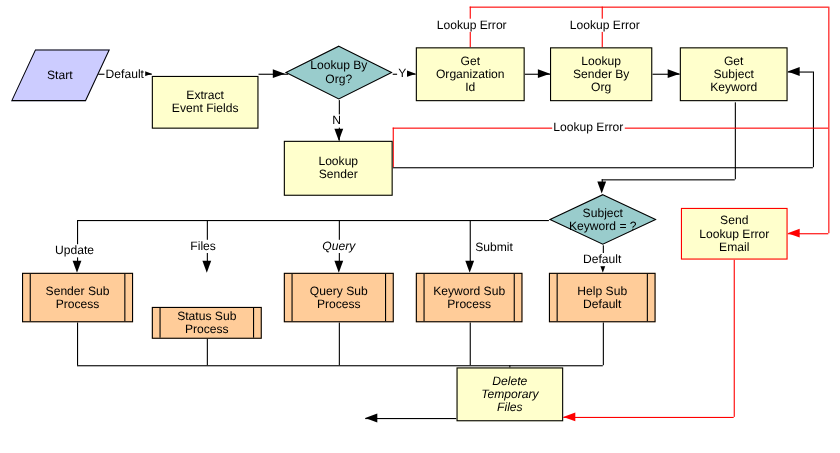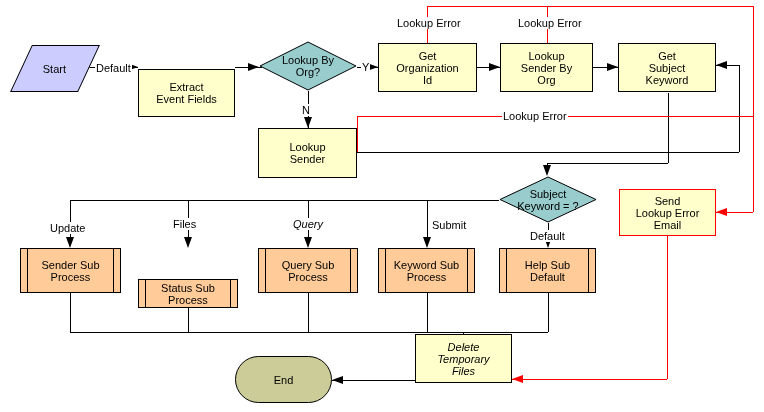--- a/index.html
+++ b/index.html
@@ -192,17 +192,14 @@
     <span class="lbl">Help Sub
 Default</span>
   </div>
 
   <div class="node rect" style="left:415px;top:334px;width:97px;height:49px;font-style:italic;">
     <span class="lbl">Delete
 Temporary
 Files</span>
   </div>
 
-  <div class="node end-shape" style="left:235px;top:356px;width:97px;height:47px;">
-    <span class="lbl">End</span>
-  </div>
 
 </div>
 
 </body></html>

